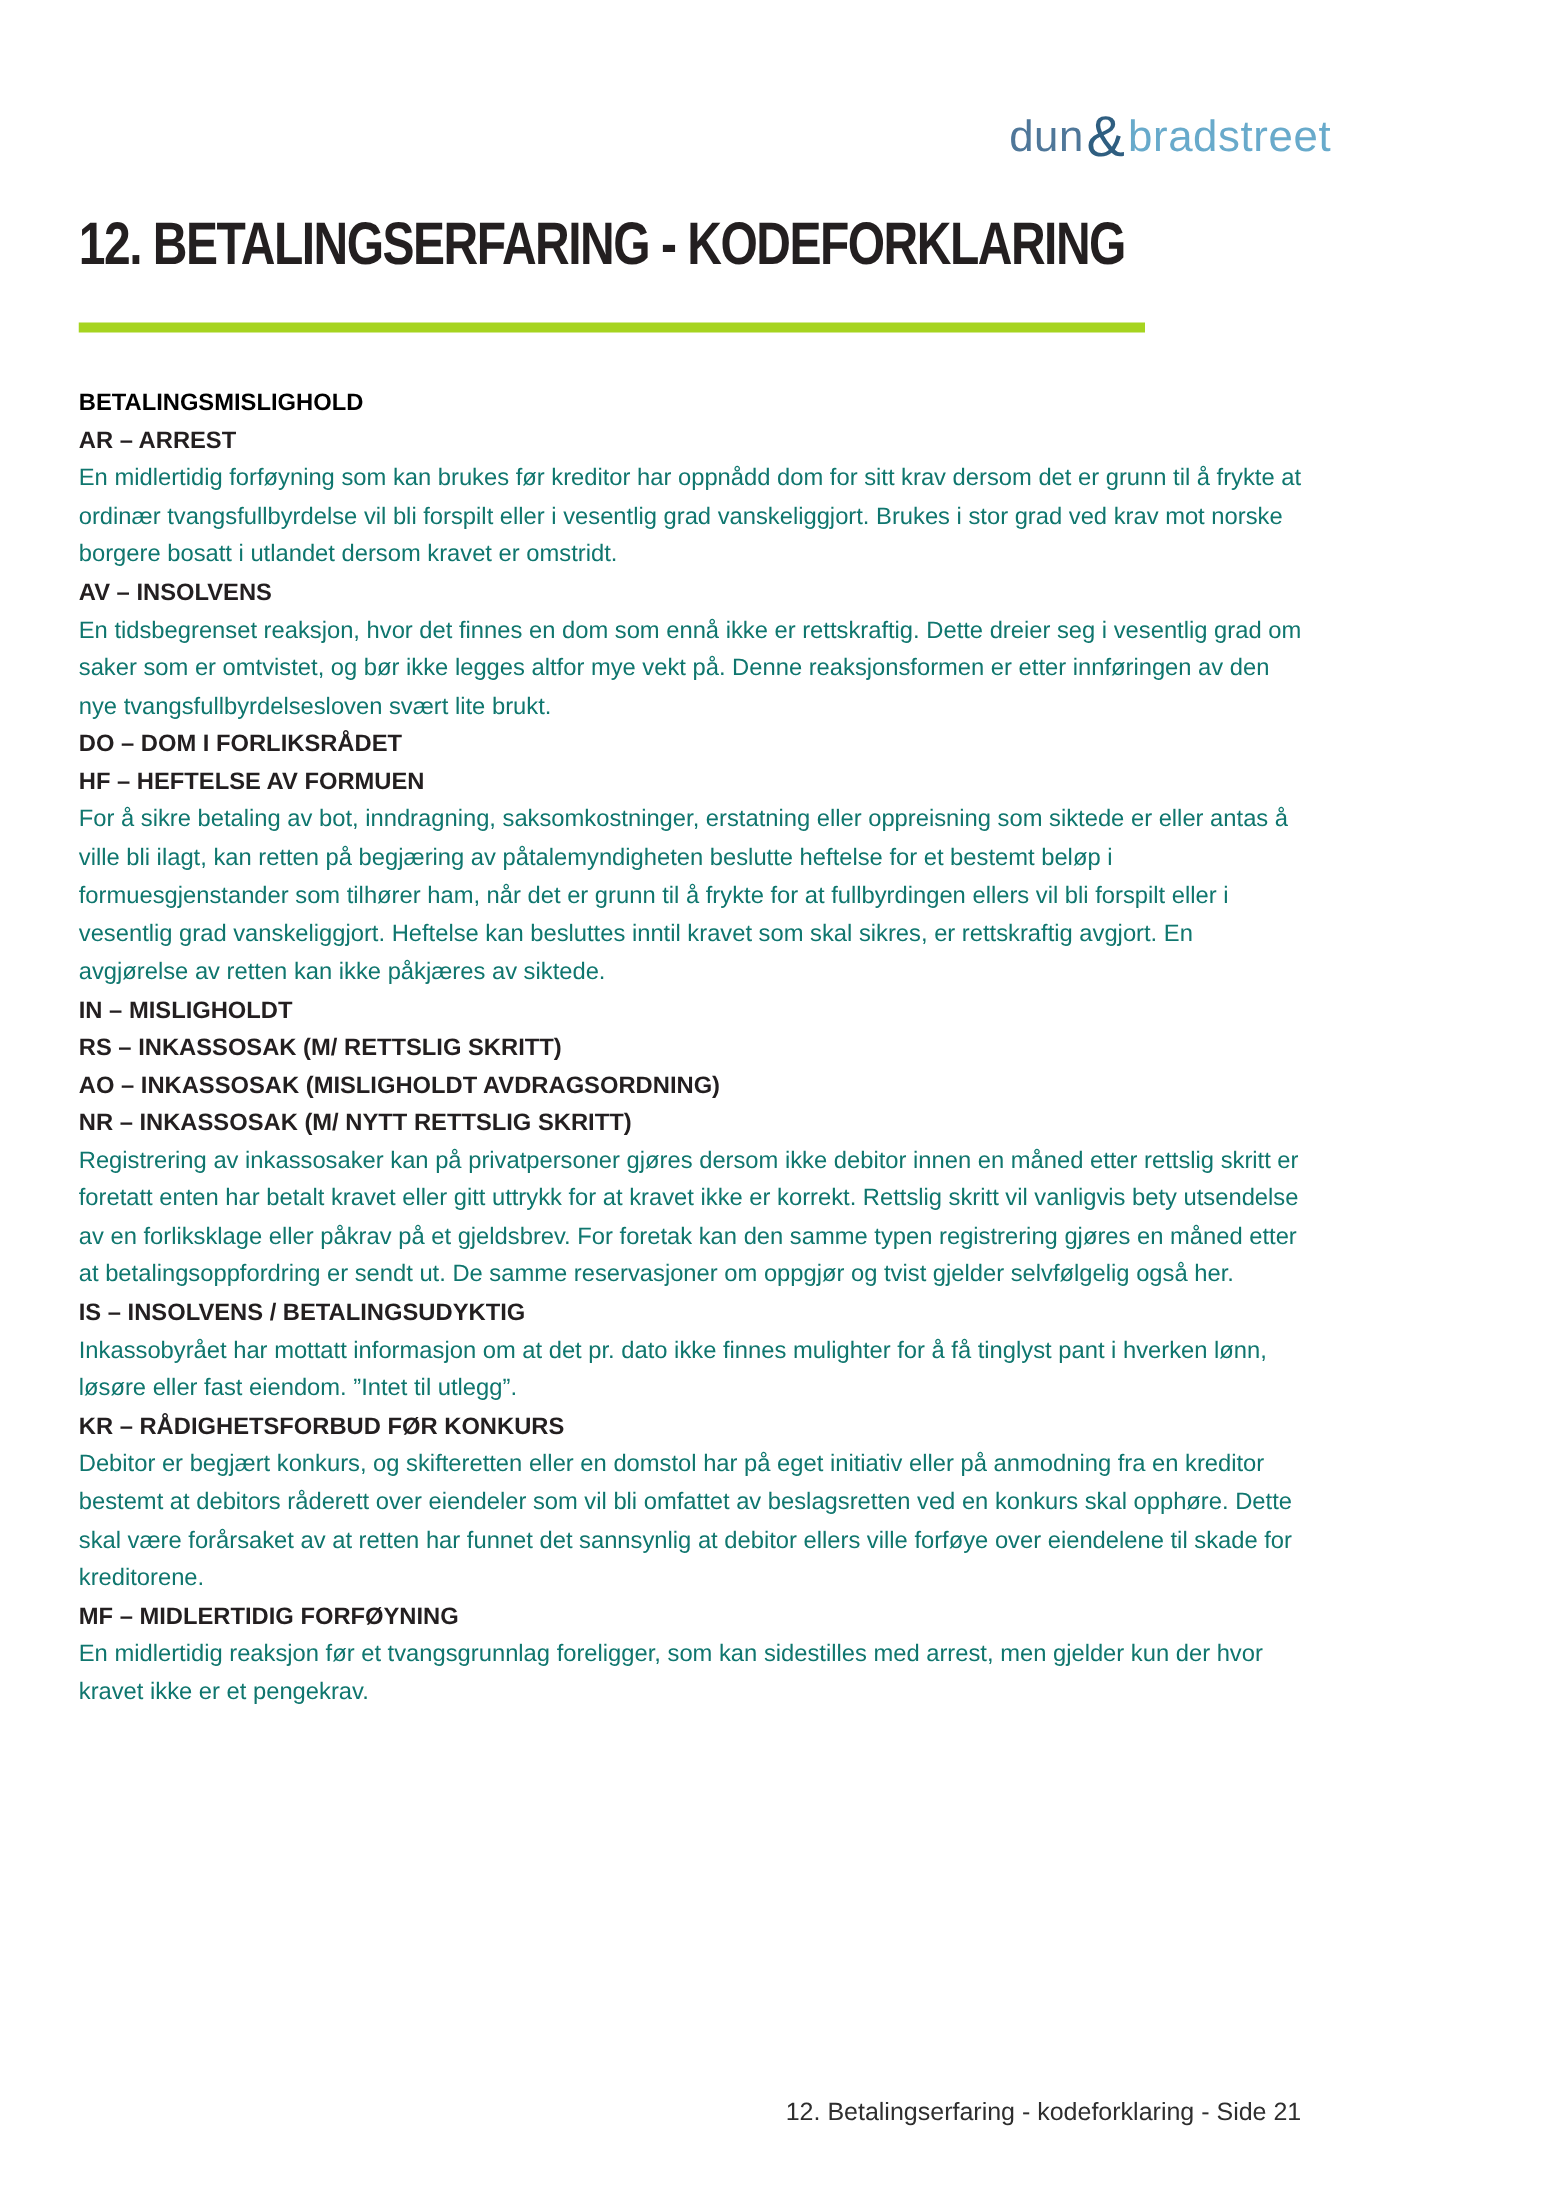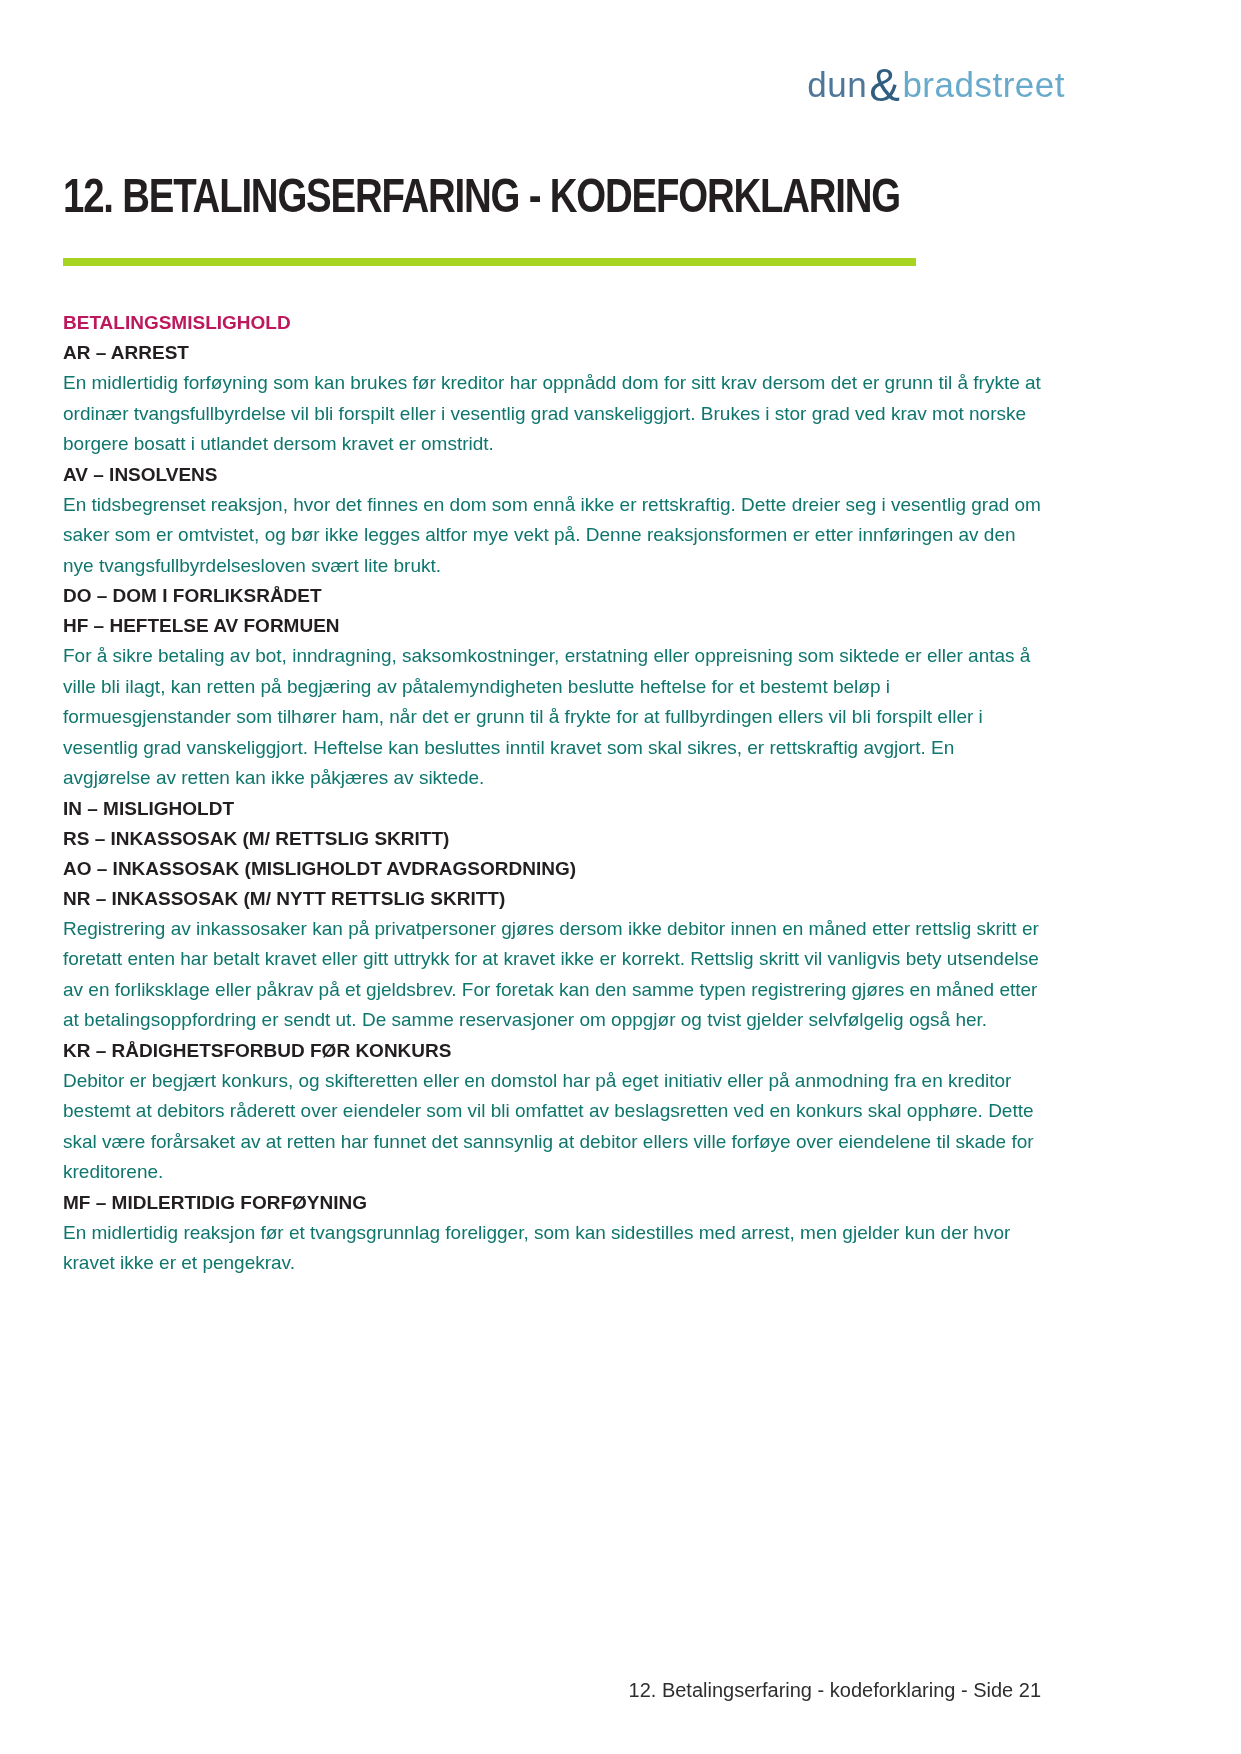--- a/index.html
+++ b/index.html
@@ -11,21 +11,21 @@
     position: relative;
     width: 1241px;
     height: 1754px;
     background: #ffffff;
     font-family: "Liberation Sans", sans-serif;
     overflow: hidden;
   }
   
   .logo {
     position: absolute;
-    top: 58px;
+    top: 82px;
     right: 176px;
     white-space: nowrap;
     letter-spacing: 0.5px;
     line-height: 1;
   }
   .logo .logo-dun {
     font-size: 35px;
     color: #4f7799;
   }
   .logo .logo-amp {
@@ -67,21 +67,21 @@
     left: 63px;
     width: 982px;
     color: #383838;
     font-size: 19px;
     line-height: 30px;
   }
   .section-heading {
     margin: 0;
     font-size: 19px;
     font-weight: bold;
-    color: #be185d;
+    color: #000000;
     line-height: 30px;
   }
   .entry {
   }
   .entry h3 {
     margin: 0;
     font-size: 19px;
     font-weight: bold;
     color: #231f20;
     line-height: 30px;
@@ -138,20 +138,24 @@
     </section>
 
     <section class="entry">
       <h3>IN – MISLIGHOLDT</h3>
       <h3>RS – INKASSOSAK (M/ RETTSLIG SKRITT)</h3>
       <h3>AO – INKASSOSAK (MISLIGHOLDT AVDRAGSORDNING)</h3>
       <h3>NR – INKASSOSAK (M/ NYTT RETTSLIG SKRITT)</h3>
       <p>Registrering av inkassosaker kan på privatpersoner gjøres dersom ikke debitor innen en måned etter rettslig skritt er foretatt enten har betalt kravet eller gitt uttrykk for at kravet ikke er korrekt. Rettslig skritt vil vanligvis bety utsendelse av en forliksklage eller påkrav på et gjeldsbrev. For foretak kan den samme typen registrering gjøres en måned etter at betalingsoppfordring er sendt ut. De samme reservasjoner om oppgjør og tvist gjelder selvfølgelig også her.</p>
     </section>
 
+    <section class="entry">
+      <h3>IS – INSOLVENS / BETALINGSUDYKTIG</h3>
+      <p>Inkassobyrået har mottatt informasjon om at det pr. dato ikke finnes mulighter for å få tinglyst pant i hverken lønn, løsøre eller fast eiendom. ”Intet til utlegg”.</p>
+    </section>
 
     <section class="entry">
       <h3>KR – RÅDIGHETSFORBUD FØR KONKURS</h3>
       <p>Debitor er begjært konkurs, og skifteretten eller en domstol har på eget initiativ eller på anmodning fra en kreditor bestemt at debitors råderett over eiendeler som vil bli omfattet av beslagsretten ved en konkurs skal opphøre. Dette skal være forårsaket av at retten har funnet det sannsynlig at debitor ellers ville forføye over eiendelene til skade for kreditorene.</p>
     </section>
 
     <section class="entry">
       <h3>MF – MIDLERTIDIG FORFØYNING</h3>
       <p>En midlertidig reaksjon før et tvangsgrunnlag foreligger, som kan sidestilles med arrest, men gjelder kun der hvor kravet ikke er et pengekrav.</p>
     </section>

